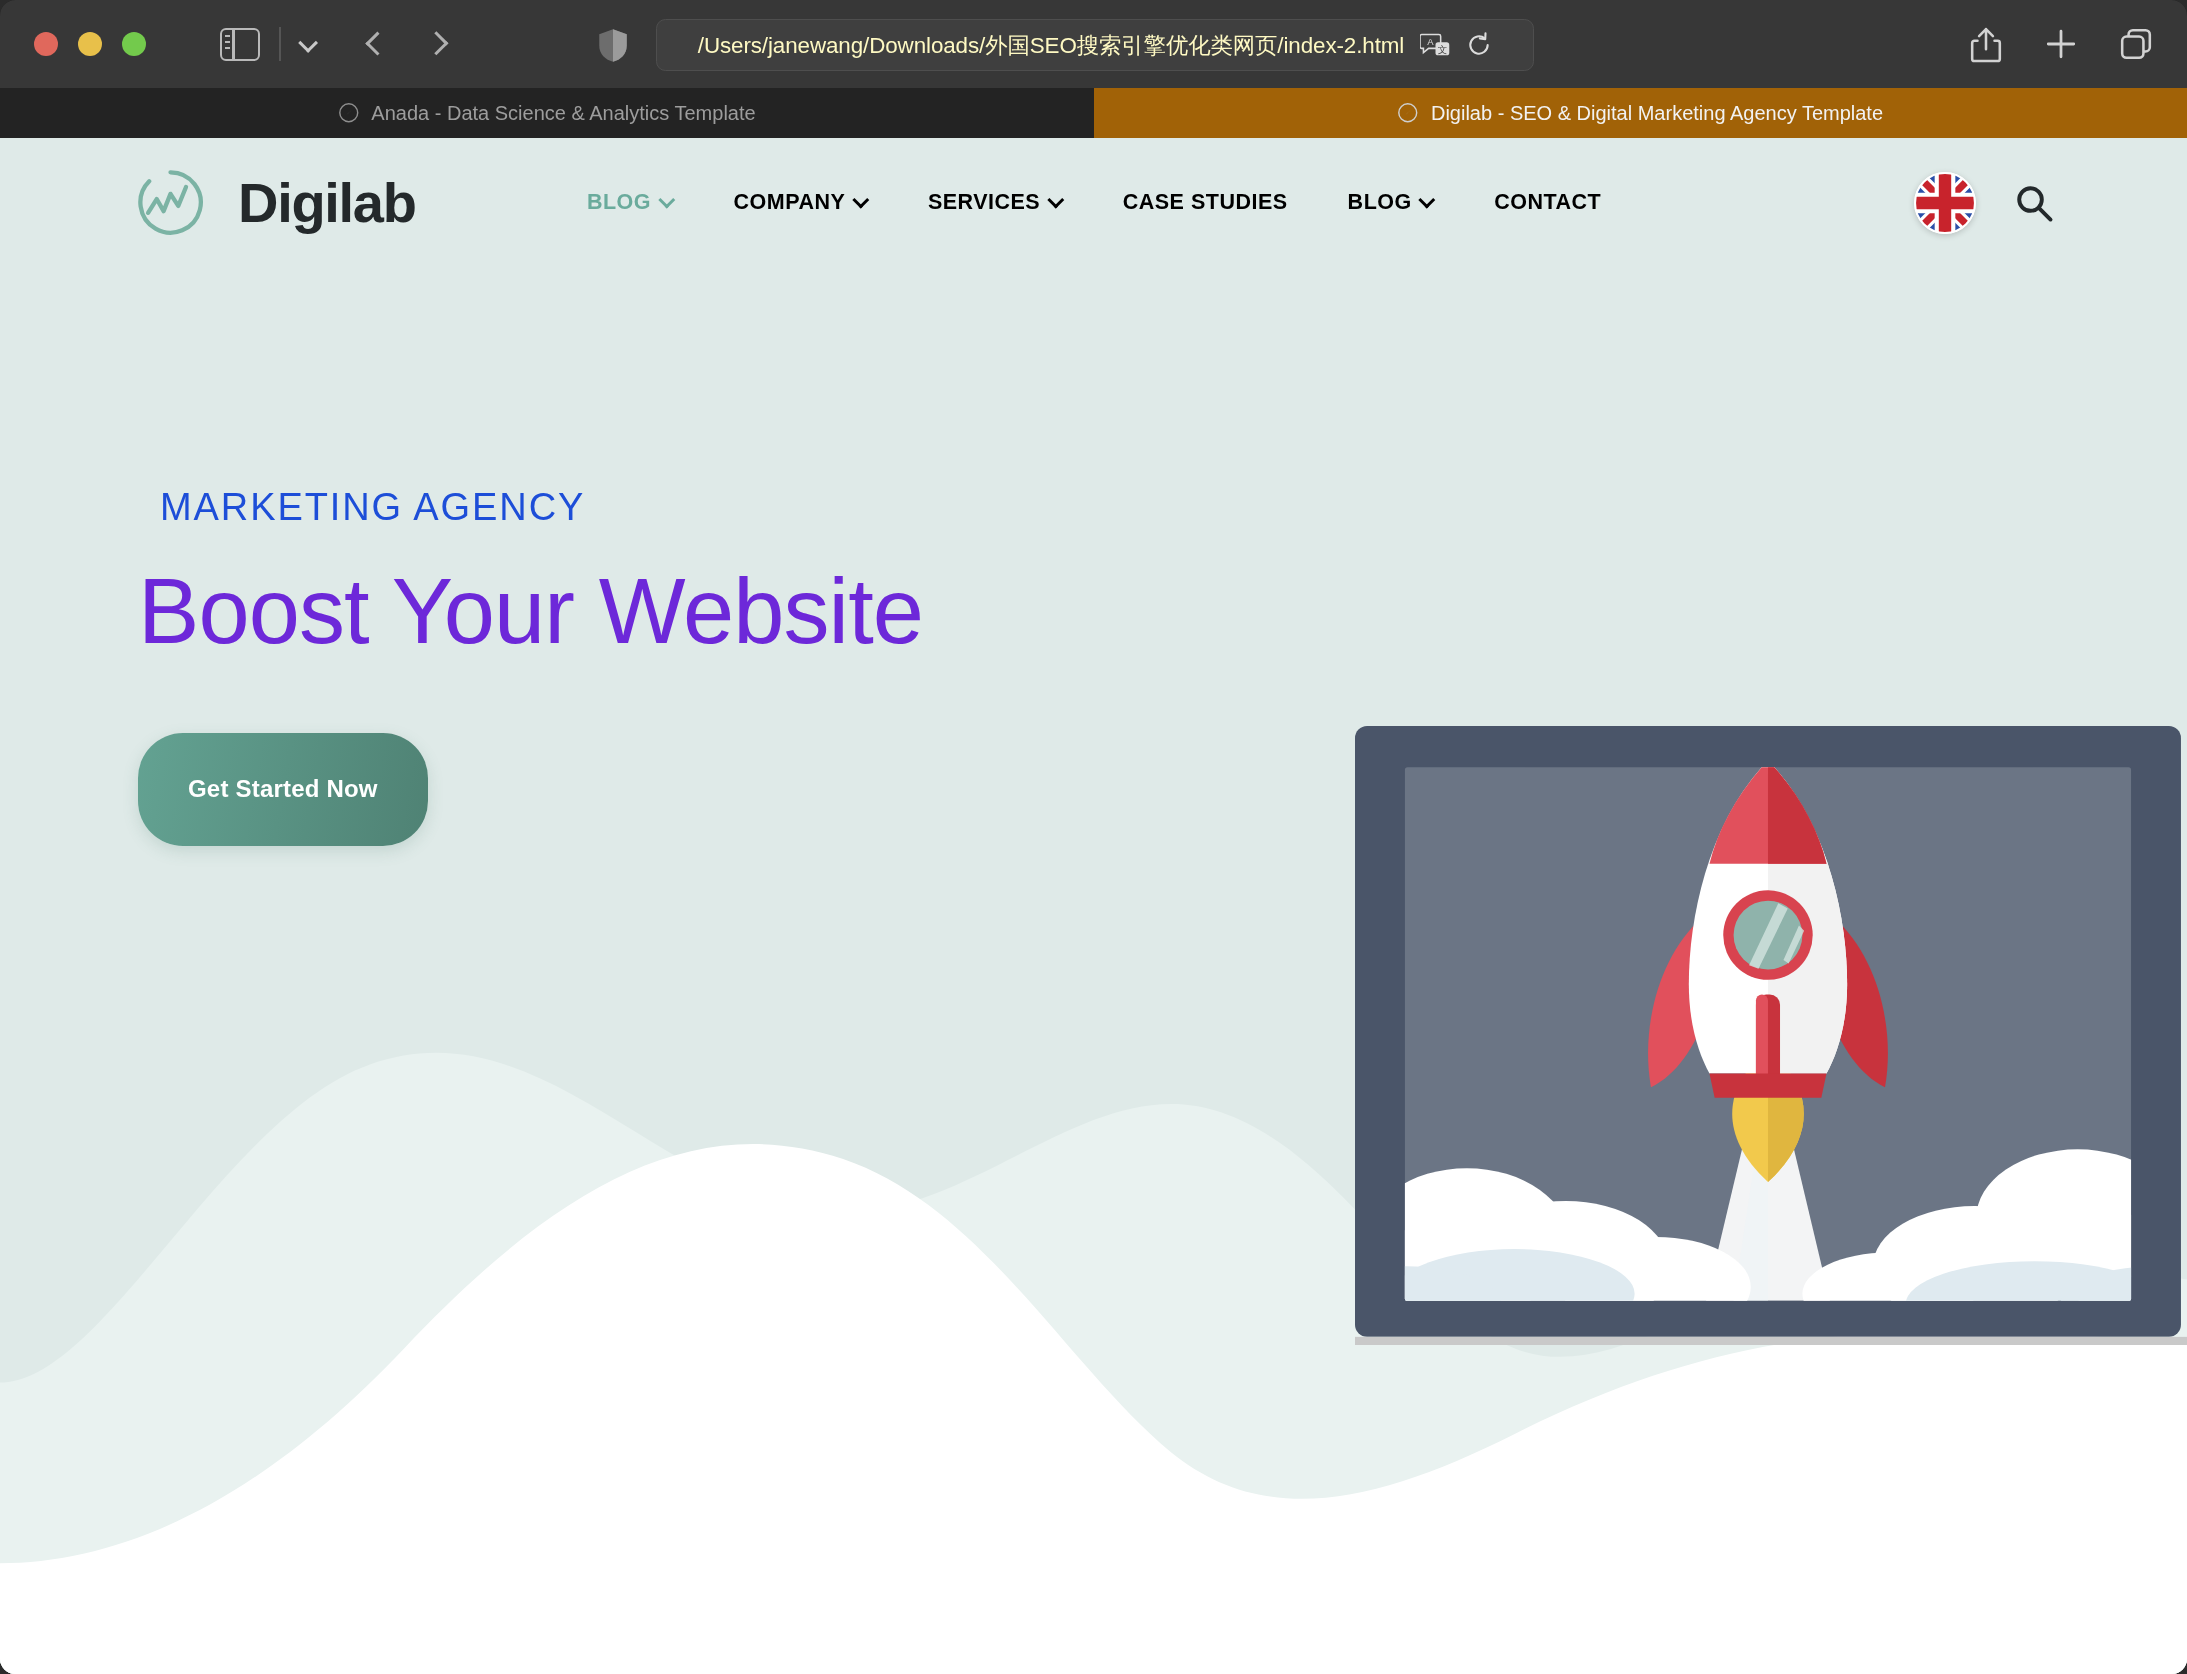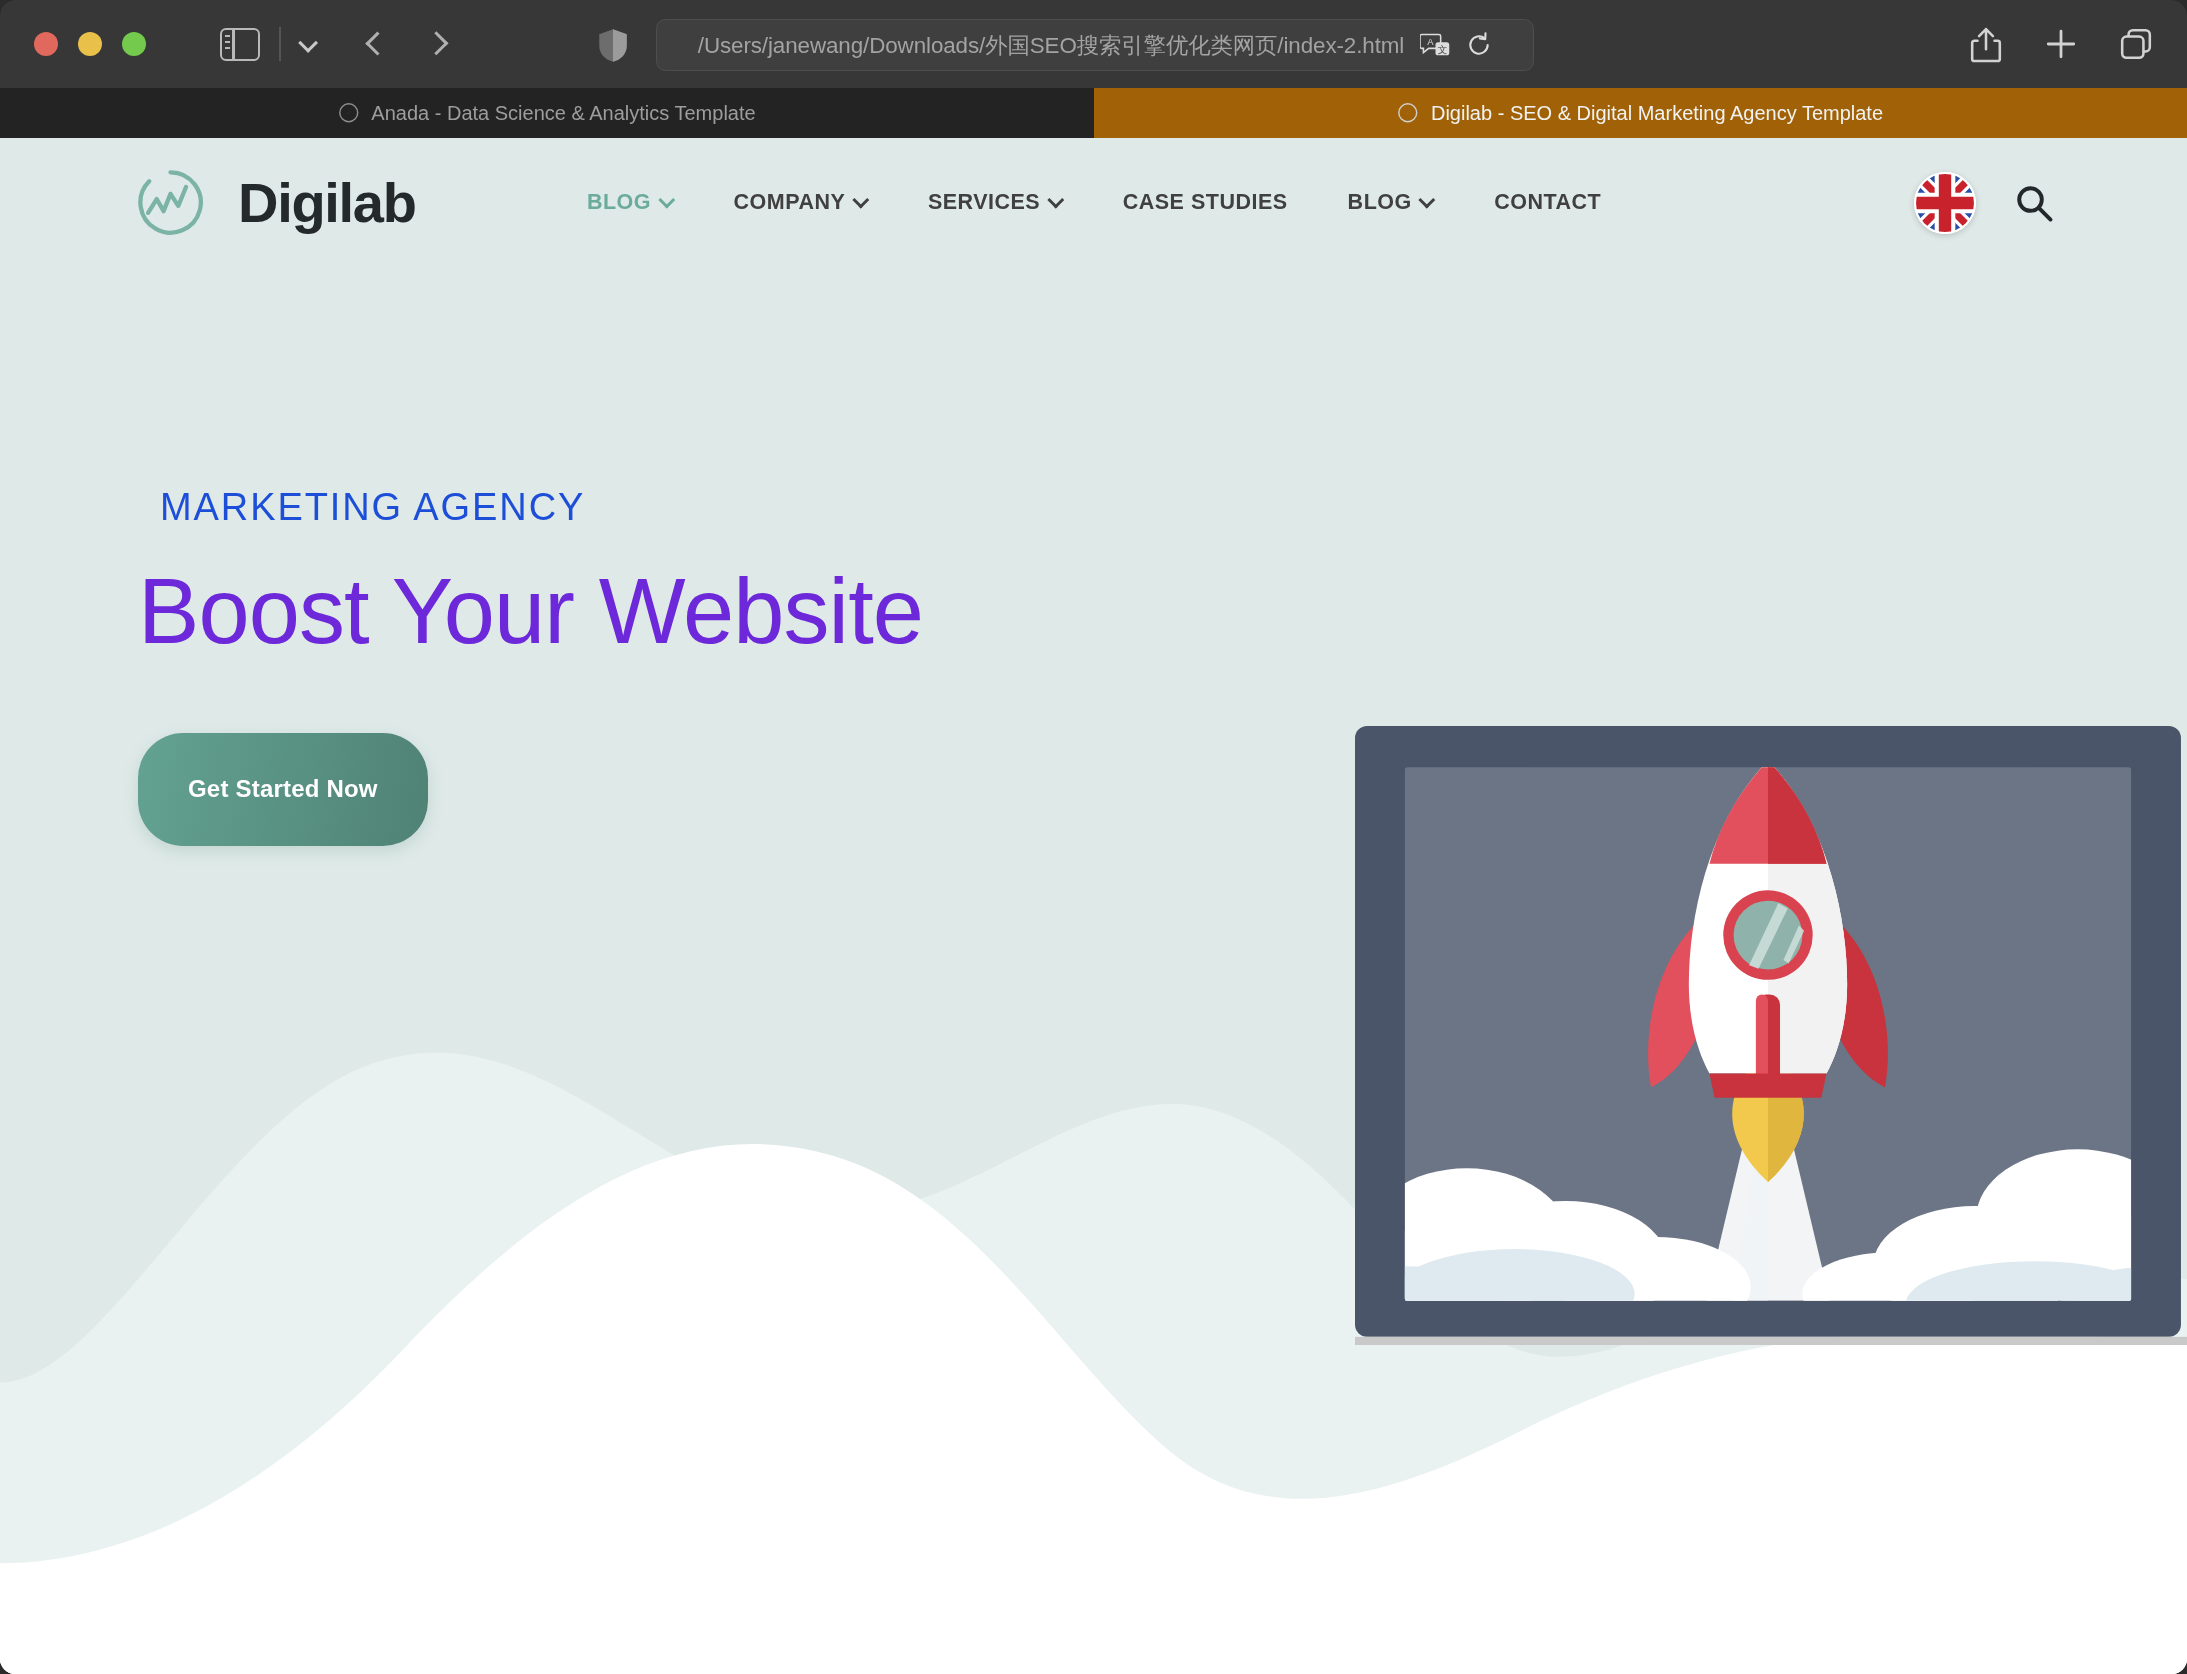--- a/index.html
+++ b/index.html
@@ -83,21 +83,21 @@
     position:absolute;
     left:656px; top:19px;
     width:878px; height:52px;
     background:#3f3f3f;
     border:1.3px solid #4e4e4e;
     border-radius:9.5px;
     display:flex; align-items:center; justify-content:center;
     gap:15.5px;
   }
   .url-text {
-    color:#a3a3a3;
+    color:#fef9c3;
     font-size:22.4px;
     letter-spacing:-0.1px;
     white-space:nowrap;
   }
   .translate-icon { width:31px; height:26px; flex:none; position:relative; }
   .reload-icon { width:26px; height:26px; flex:none; }
 
   .toolbar-right {
     position:absolute; right:34px; top:0; height:88px;
     display:flex; align-items:center; gap:41px;
@@ -152,21 +152,21 @@
   .mainnav {
     display:flex; align-items:center; gap:0;
     margin-left:auto; margin-right:auto;
   }
   .nav-item {
     display:flex; align-items:center; gap:9.5px;
     padding:0 30px;
     font-size:21.5px;
     font-weight:bold;
     letter-spacing:0.5px;
-    color:#404040;
+    color:#000000;
     white-space:nowrap;
   }
   .nav-item.active { color:#6aab9c; }
   .nav-caret { width:13px; height:13px; position:relative; flex:none; margin-top:-3.4px; }
   .nav-caret::after {
     content:""; position:absolute; left:0; top:0;
     width:8.6px; height:8.6px;
     border-right:3.4px solid currentColor;
     border-bottom:3.4px solid currentColor;
     transform:rotate(45deg);

